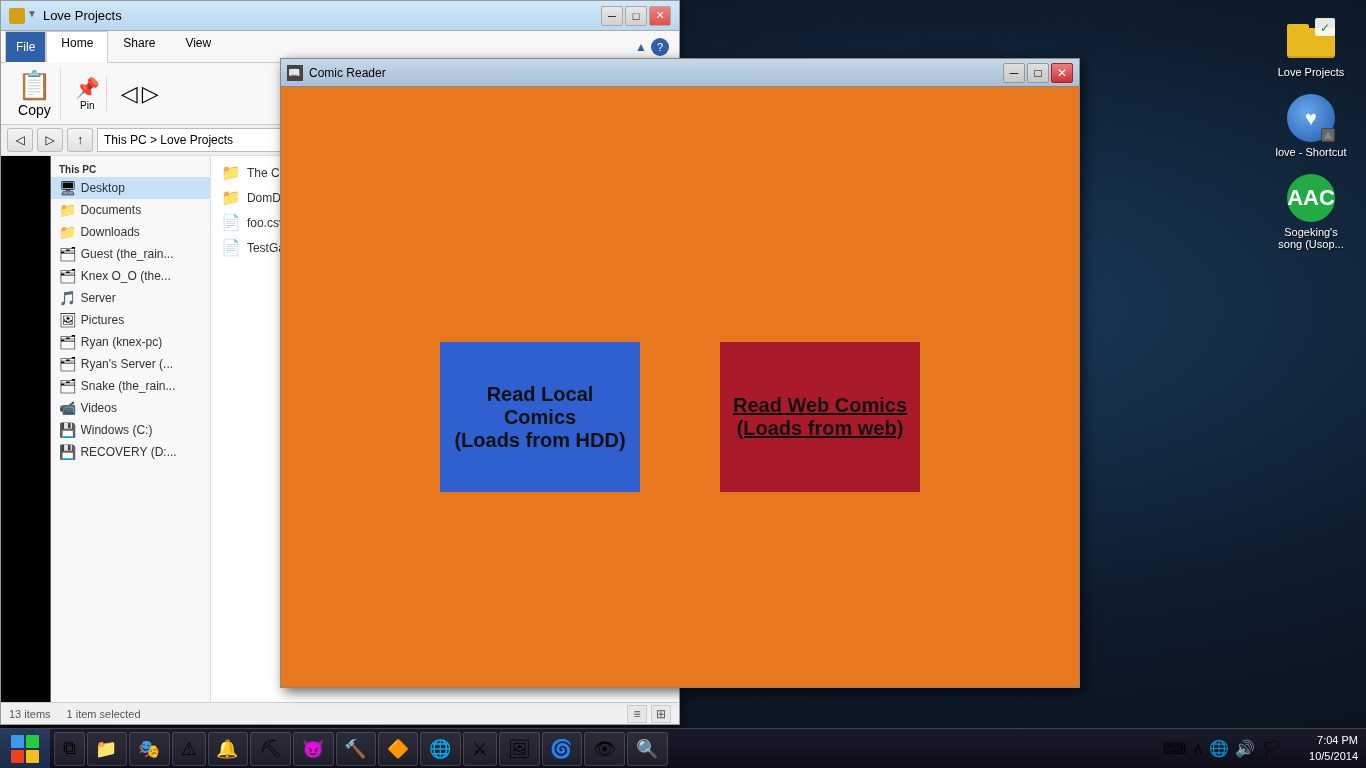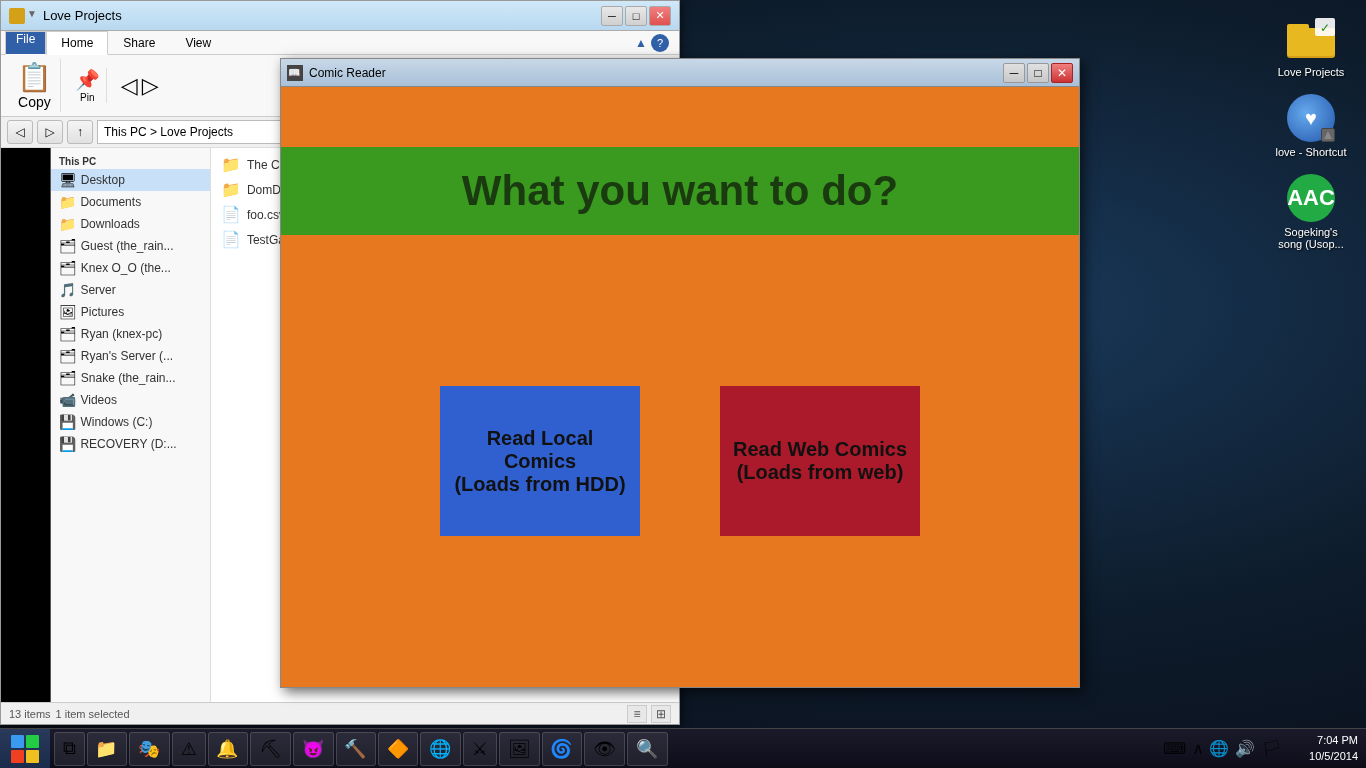--- a/index.html
+++ b/index.html
@@ -404,20 +404,21 @@
     }
 
     .cr-local-btn {
       background: #3060d0;
       color: #111;
     }
 
     .cr-web-btn {
       background: #aa1a2a;
       color: #111;
+      text-decoration: underline;
     }
 
     
     .taskbar {
       position: absolute;
       bottom: 0;
       left: 0;
       width: 1366px;
       height: 40px;
       background: linear-gradient(to bottom, #1a1a2a 0%, #0d0d1a 100%);
@@ -563,21 +564,21 @@
       </div>
       <div class="window-controls">
         <div class="win-btn">─</div>
         <div class="win-btn">□</div>
         <div class="win-btn close">✕</div>
       </div>
     </div>
 
     <div class="ribbon">
       <div class="ribbon-tabs">
-        <div class="ribbon-tab active" style="background:#3060a8;color:white;padding:0 10px;">File</div>
+        <div class="ribbon-tab active" style="background:#3060a8;color:white;padding:8px 10px;">File</div>
         <div class="ribbon-tab active">Home</div>
         <div class="ribbon-tab">Share</div>
         <div class="ribbon-tab">View</div>
         <div style="flex:1;"></div>
         <div style="display:flex;align-items:center;gap:4px;padding:2px 6px;">
           <span style="font-size:12px;color:#3060a8;cursor:pointer;">▲</span>
           <span style="width:18px;height:18px;background:#3060a8;border-radius:50%;display:flex;align-items:center;justify-content:center;color:white;font-size:11px;cursor:pointer;">?</span>
         </div>
       </div>
       <div class="ribbon-content">
@@ -686,21 +687,21 @@
         </div>
         <div class="file-item">
           <span class="fi-icon">📄</span>
           <span class="fi-name">TestGame.lu...</span>
         </div>
       </div>
 
     </div>
 
     <div class="status-bar">
-      <div style="display:flex;gap:5px;justify-content:center;">
+      <div style="display:flex;gap:16px;justify-content:center;">
         <span>13 items</span>
         <span>1 item selected</span>
       </div>
       <div class="status-right">
         <div class="view-btn">≡</div>
         <div class="view-btn">⊞</div>
       </div>
     </div>
 
   </div>
@@ -716,23 +717,20 @@
         <div class="cr-btn">─</div>
         <div class="cr-btn">□</div>
         <div class="cr-btn cr-close">✕</div>
       </div>
     </div>
 
     <div class="cr-body">
 
       <div class="cr-top-bar"></div>
 
-      <div class="cr-green-bar">
-        <div class="cr-question">What you want to do?</div>
-      </div>
 
       <div class="cr-buttons-area">
 
         <button class="cr-action-btn cr-local-btn">
           Read Local Comics<br>(Loads from HDD)
         </button>
 
         <button class="cr-action-btn cr-web-btn">
           Read Web Comics<br>(Loads from web)
         </button>

